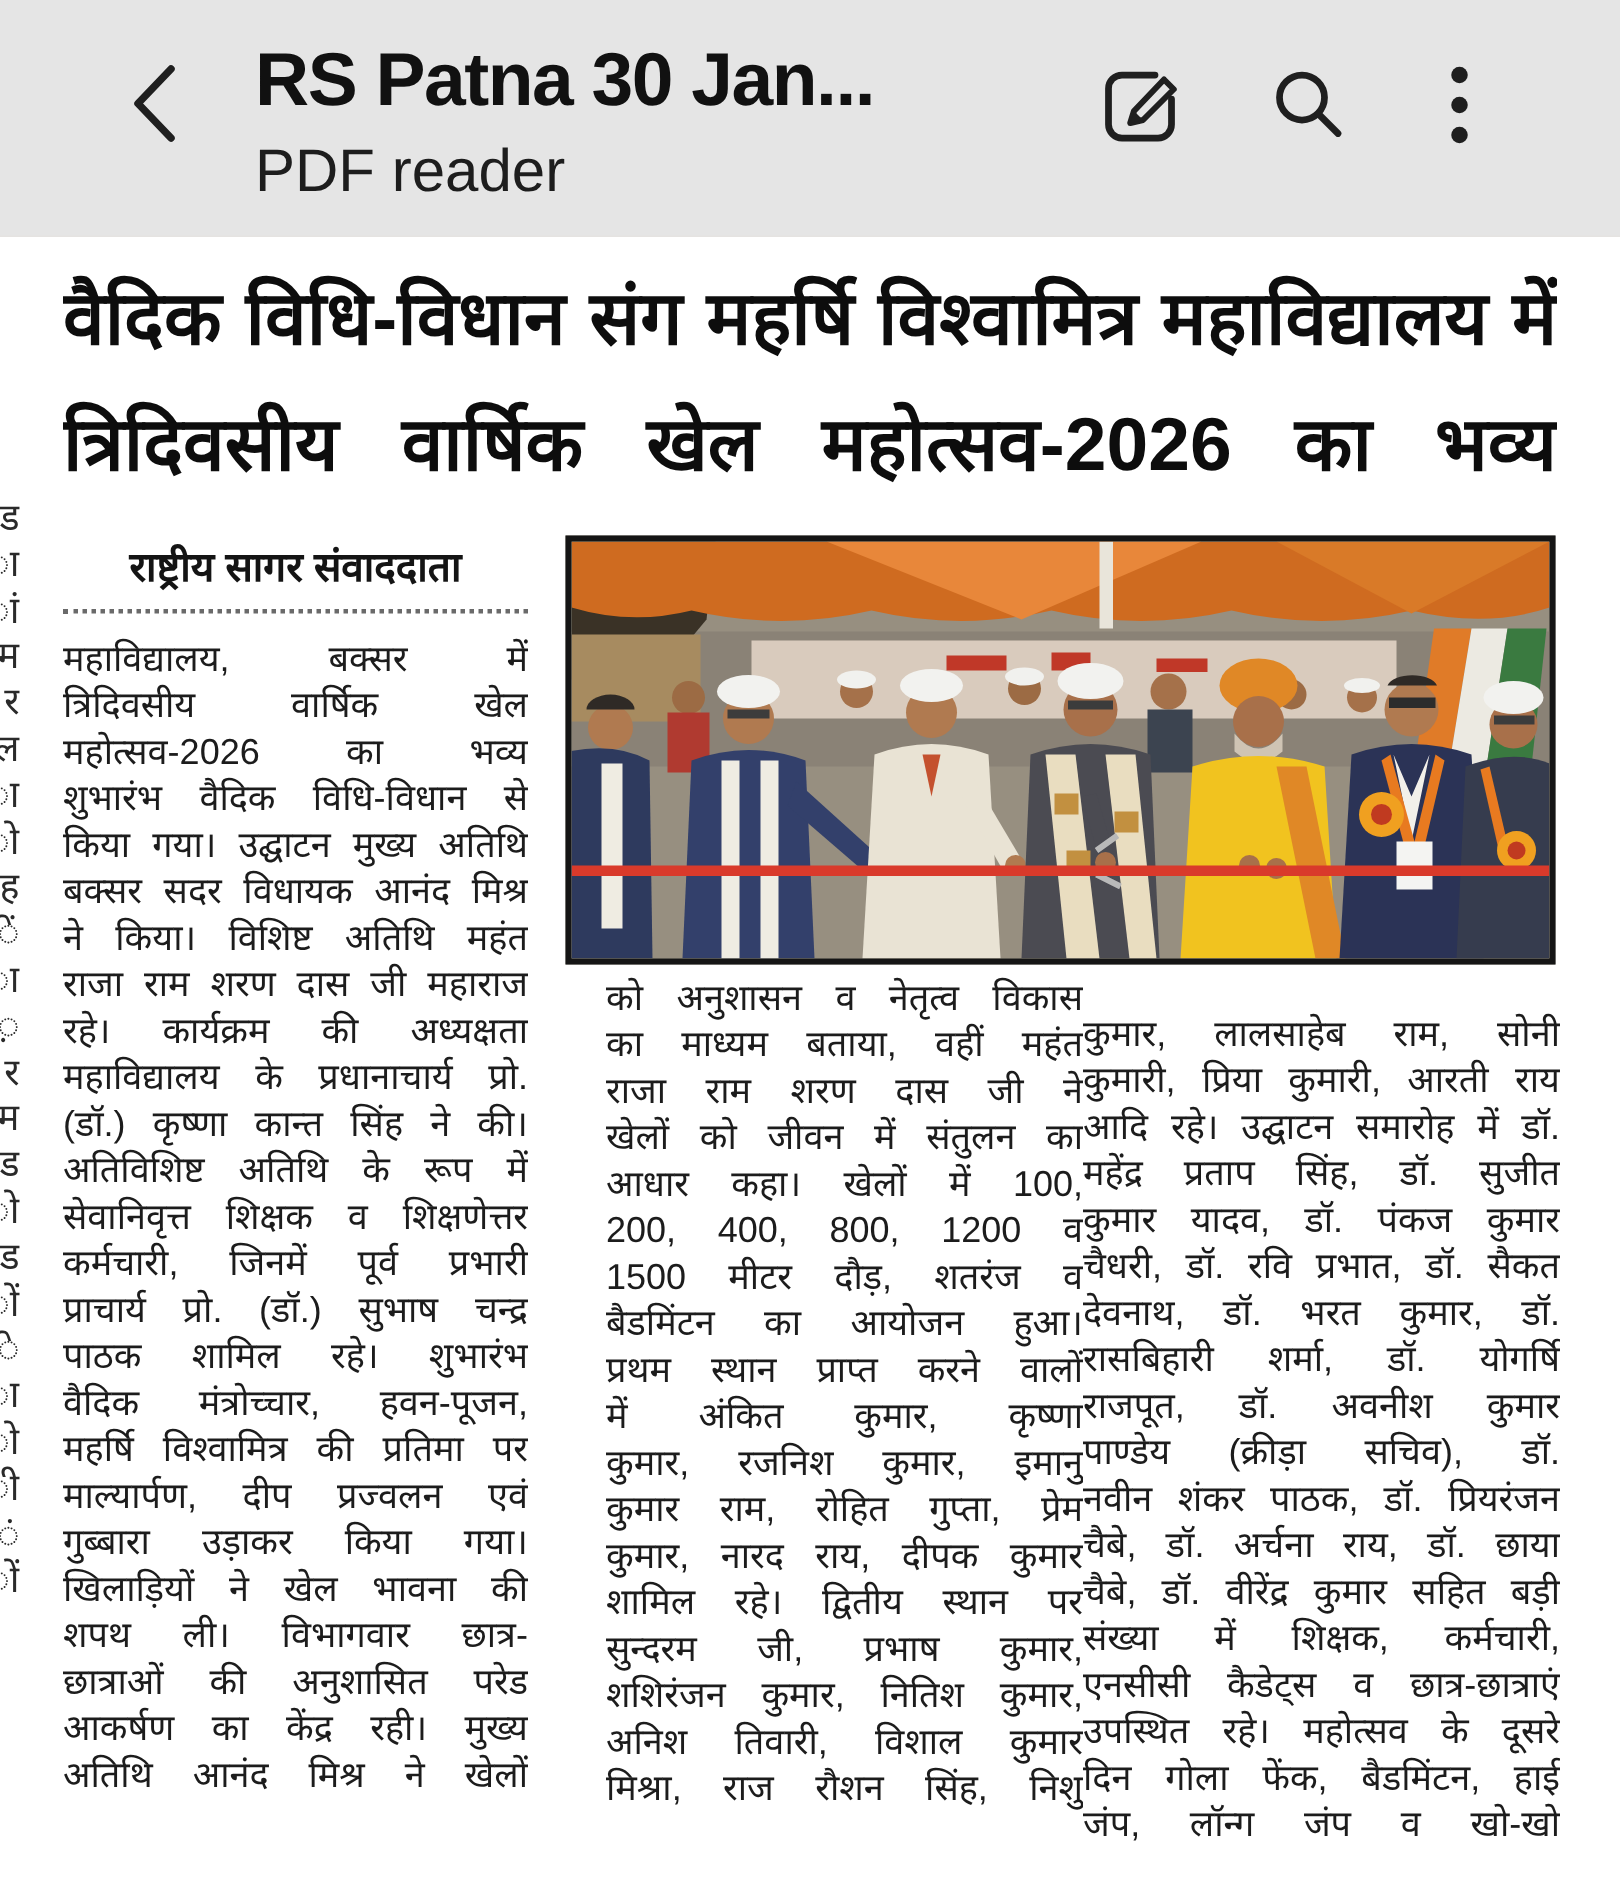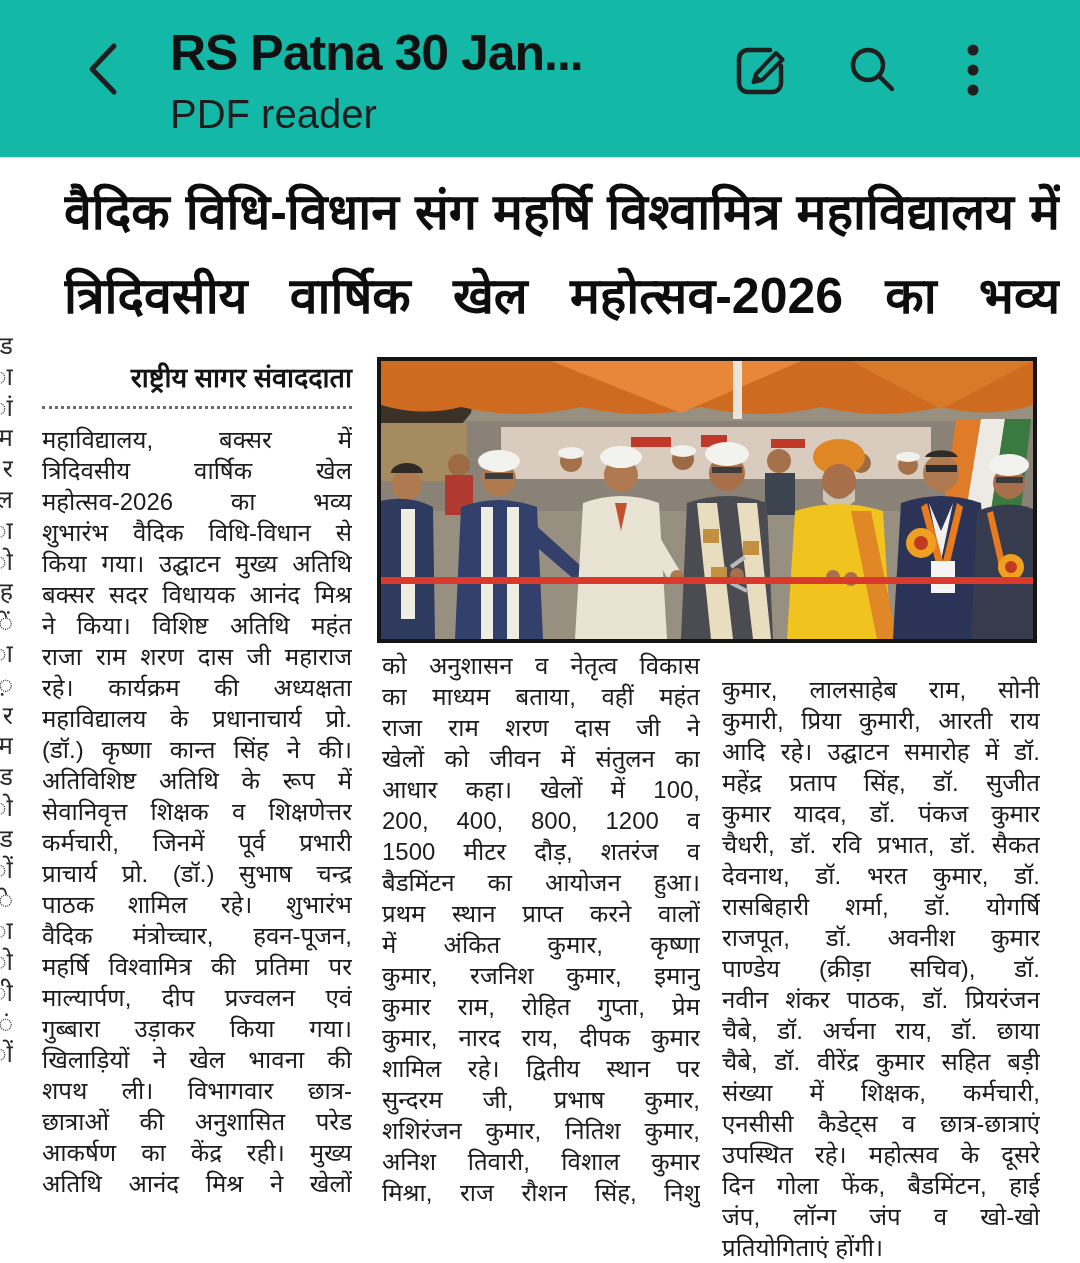--- a/index.html
+++ b/index.html
@@ -1,42 +1,42 @@
 <!DOCTYPE html>
 <html><head>
 <meta charset="utf-8">
 <style>
   html,body{margin:0;padding:0;background:#fff;}
   .page{position:relative;width:1080px;height:1263px;overflow:hidden;background:#ffffff;
         font-family:"Liberation Sans",sans-serif;}
   
-  .app-bar{position:absolute;left:0;top:0;width:1080px;height:157px;background:#14b8a6;
+  .app-bar{position:absolute;left:0;top:0;width:1080px;height:157px;background:#e5e5e5;
            border-bottom:1px solid #e5e3e1;}
   .back-btn{position:absolute;left:76px;top:38px;width:56px;height:62px;cursor:pointer;}
   .app-title{position:absolute;left:170px;top:22px;width:540px;height:62px;line-height:62px;
              font-size:50px;font-weight:800;color:#111;letter-spacing:-1px;white-space:nowrap;overflow:hidden;}
   .app-subtitle{position:absolute;left:170px;top:92px;font-size:40px;color:#1d1d1d;}
   .icon-btn{position:absolute;top:40px;width:60px;height:60px;cursor:pointer;}
   .edit-btn{left:732px;}
   .search-btn{left:842px;}
   .menu-btn{left:948px;width:50px;}
   
   .doc{position:absolute;left:0;top:158px;width:1080px;height:1105px;background:#fff;}
-  .headline{position:absolute;left:42px;top:14px;width:996px;margin-left:22px;}
+  .headline{position:absolute;left:42px;top:14px;width:996px;}
   .headline-line{height:84px;line-height:80px;font-size:50px;font-weight:700;color:#0d0d0d;
                  text-align:justify;text-align-last:justify;overflow:hidden;}
-  .byline{position:absolute;left:42px;top:200px;width:310px;text-align:right;
+  .byline{position:absolute;left:42px;top:200px;width:310px;text-align:center;
           font-size:27px;font-weight:700;color:#141414;}
   .byline-rule{position:absolute;left:42px;top:248px;width:310px;border-top:3px dotted #6a6a6a;}
   .col{position:absolute;color:#1c1c1c;}
   .jline{height:31px;line-height:31px;font-size:24px;text-align:justify;
          text-align-last:justify;overflow:hidden;}
   .jline.no-stretch{text-align-last:left;}
   .col-left{left:42px;top:266px;width:310px;}
-  .col-mid{left:382px;top:492px;width:318px;}
+  .col-mid{left:404px;top:492px;width:318px;}
   .col-right{left:722px;top:516px;width:318px;}
   
   .edge-frags{position:absolute;left:-17px;top:172px;width:30px;color:#2a2a2a;}
   .edge-frags .jline{text-align:right;text-align-last:right;height:30.8px;line-height:30.8px;font-size:25px;}
   
   .photo{position:absolute;left:377px;top:199px;width:652px;height:278px;border:4px solid #151515;
          background:#8f8a7e;overflow:hidden;}
   .photo svg{display:block;}
 </style>
 </head>
@@ -289,16 +289,15 @@
         <div class="jline">राजपूत, डॉ. अवनीश कुमार</div>
         <div class="jline">पाण्डेय (क्रीड़ा सचिव), डॉ.</div>
         <div class="jline">नवीन शंकर पाठक, डॉ. प्रियरंजन</div>
         <div class="jline">चैबे, डॉ. अर्चना राय, डॉ. छाया</div>
         <div class="jline">चैबे, डॉ. वीरेंद्र कुमार सहित बड़ी</div>
         <div class="jline">संख्या में शिक्षक, कर्मचारी,</div>
         <div class="jline">एनसीसी कैडेट्स व छात्र-छात्राएं</div>
         <div class="jline">उपस्थित रहे। महोत्सव के दूसरे</div>
         <div class="jline">दिन गोला फेंक, बैडमिंटन, हाई</div>
         <div class="jline">जंप, लॉन्ग जंप व खो-खो</div>
-        <div class="jline no-stretch">प्रतियोगिताएं होंगी।</div>
       </div>
   </div>
 </div>
 
 </body></html>

